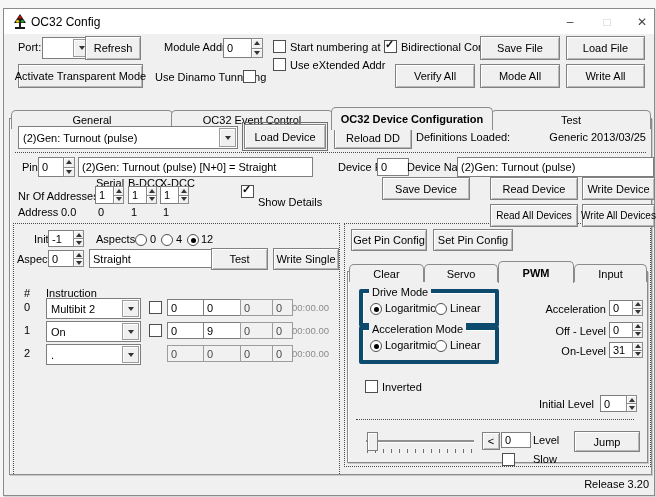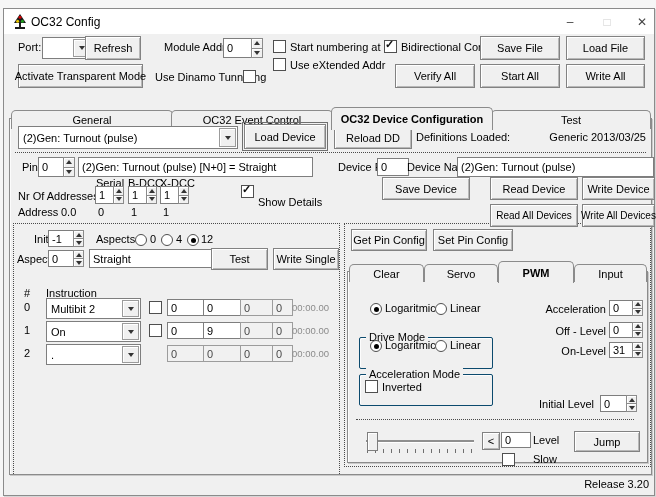--- a/index.html
+++ b/index.html
@@ -36,21 +36,21 @@
   .cb .mark{position:absolute;left:0px;top:-3px;font-size:11px;font-weight:bold;color:#111;}
   .radio{position:absolute;width:10px;height:10px;border-radius:50%;background:#fff;border:1px solid #4f4f4f;}
   .radio.sel::after{content:"";position:absolute;left:2.5px;top:2.5px;width:5px;height:5px;border-radius:50%;background:#000;}
   .tab{position:absolute;height:18px;background:#f0f0f0;border:1px solid #8b8b8b;border-bottom:none;
        border-radius:5px 5px 0 0;display:flex;align-items:center;justify-content:center;z-index:2;margin-top:10px;}
   .tab.sel{z-index:4;font-weight:bold;}
   .tabpage{position:absolute;background:#f0f0f0;border:1px solid #8b8b8b;
            box-shadow:inset 1px 1px 0 #fcfcfc, 1px 1px 0 #c9c9c9;z-index:1;}
   .dotline{position:absolute;border-top:1px dotted #4a4a4a;height:0;}
   .dotpanel{position:absolute;border:1px dotted #4a4a4a;}
-  .gbox{position:absolute;border:1px solid #0c4a6e;border-radius:2px;box-shadow:inset 1px 1px 0 #fdfdfd;margin-top:48px;}
+  .gbox{position:absolute;border:4px solid #0c4a6e;border-radius:2px;box-shadow:inset 1px 1px 0 #fdfdfd;}
   .glabel{position:absolute;top:-7px;left:6px;background:#f0f0f0;padding:0 3px;white-space:nowrap;}
   .time{color:#8b8b8b;font-size:9.5px;}
   .track{position:absolute;height:2px;background:#8f8f8f;box-shadow:0 1px 0 #ffffff;}
   .ticks{position:absolute;height:4px;background:repeating-linear-gradient(to right,#6e6e6e 0 1px,transparent 1px 8px);}
   .handle{position:absolute;width:9px;height:17px;background:#f0f0f0;border:1px solid #7e7e7e;box-shadow:inset 1px 1px 0 #fff;}
 </style>
 </head>
 <body>
 
 <div class="stage">
@@ -97,21 +97,21 @@
   <div class="lbl" style="left:397px;top:32px">Bidirectional Comm.</div>
   <div class="btn" style="left:476px;top:27px;width:78px;height:22px">Save File</div>
   <div class="btn" style="left:562px;top:27px;width:77px;height:22px">Load File</div>
 
   <div class="cb" style="left:269px;top:49px"></div>
   <div class="lbl" style="left:286px;top:50px">Use eXtended Addr</div>
   <div class="btn" style="left:14px;top:55px;width:123px;height:22px">Activate Transparent Mode</div>
   <div class="lbl" style="left:151px;top:62px">Use Dinamo Tunneling</div>
   <div class="cb" style="left:239px;top:61px"></div>
   <div class="btn" style="left:391px;top:55px;width:78px;height:22px">Verify All</div>
-  <div class="btn" style="left:476px;top:55px;width:78px;height:22px">Start All</div>
+  <div class="btn" style="left:476px;top:55px;width:78px;height:22px">Mode All</div>
   <div class="btn" style="left:562px;top:55px;width:77px;height:22px">Write All</div>
 
   <div class="tab" style="left:7px;top:91px;width:160px">General</div>
   <div class="tab" style="left:167px;top:91px;width:160px">OC32 Event Control</div>
   <div class="tab sel" style="left:327px;top:88px;width:160px;height:22px">OC32 Device Configuration</div>
   <div class="tab" style="left:487px;top:91px;width:158px">Test</div>
   <div class="tabpage" style="left:5px;top:109px;width:641px;height:355px"></div>
 
   <div class="combo" style="left:14px;top:117px;width:218px;height:21px;z-index:3">
     <div class="ctxt">(2)Gen: Turnout (pulse)</div>

